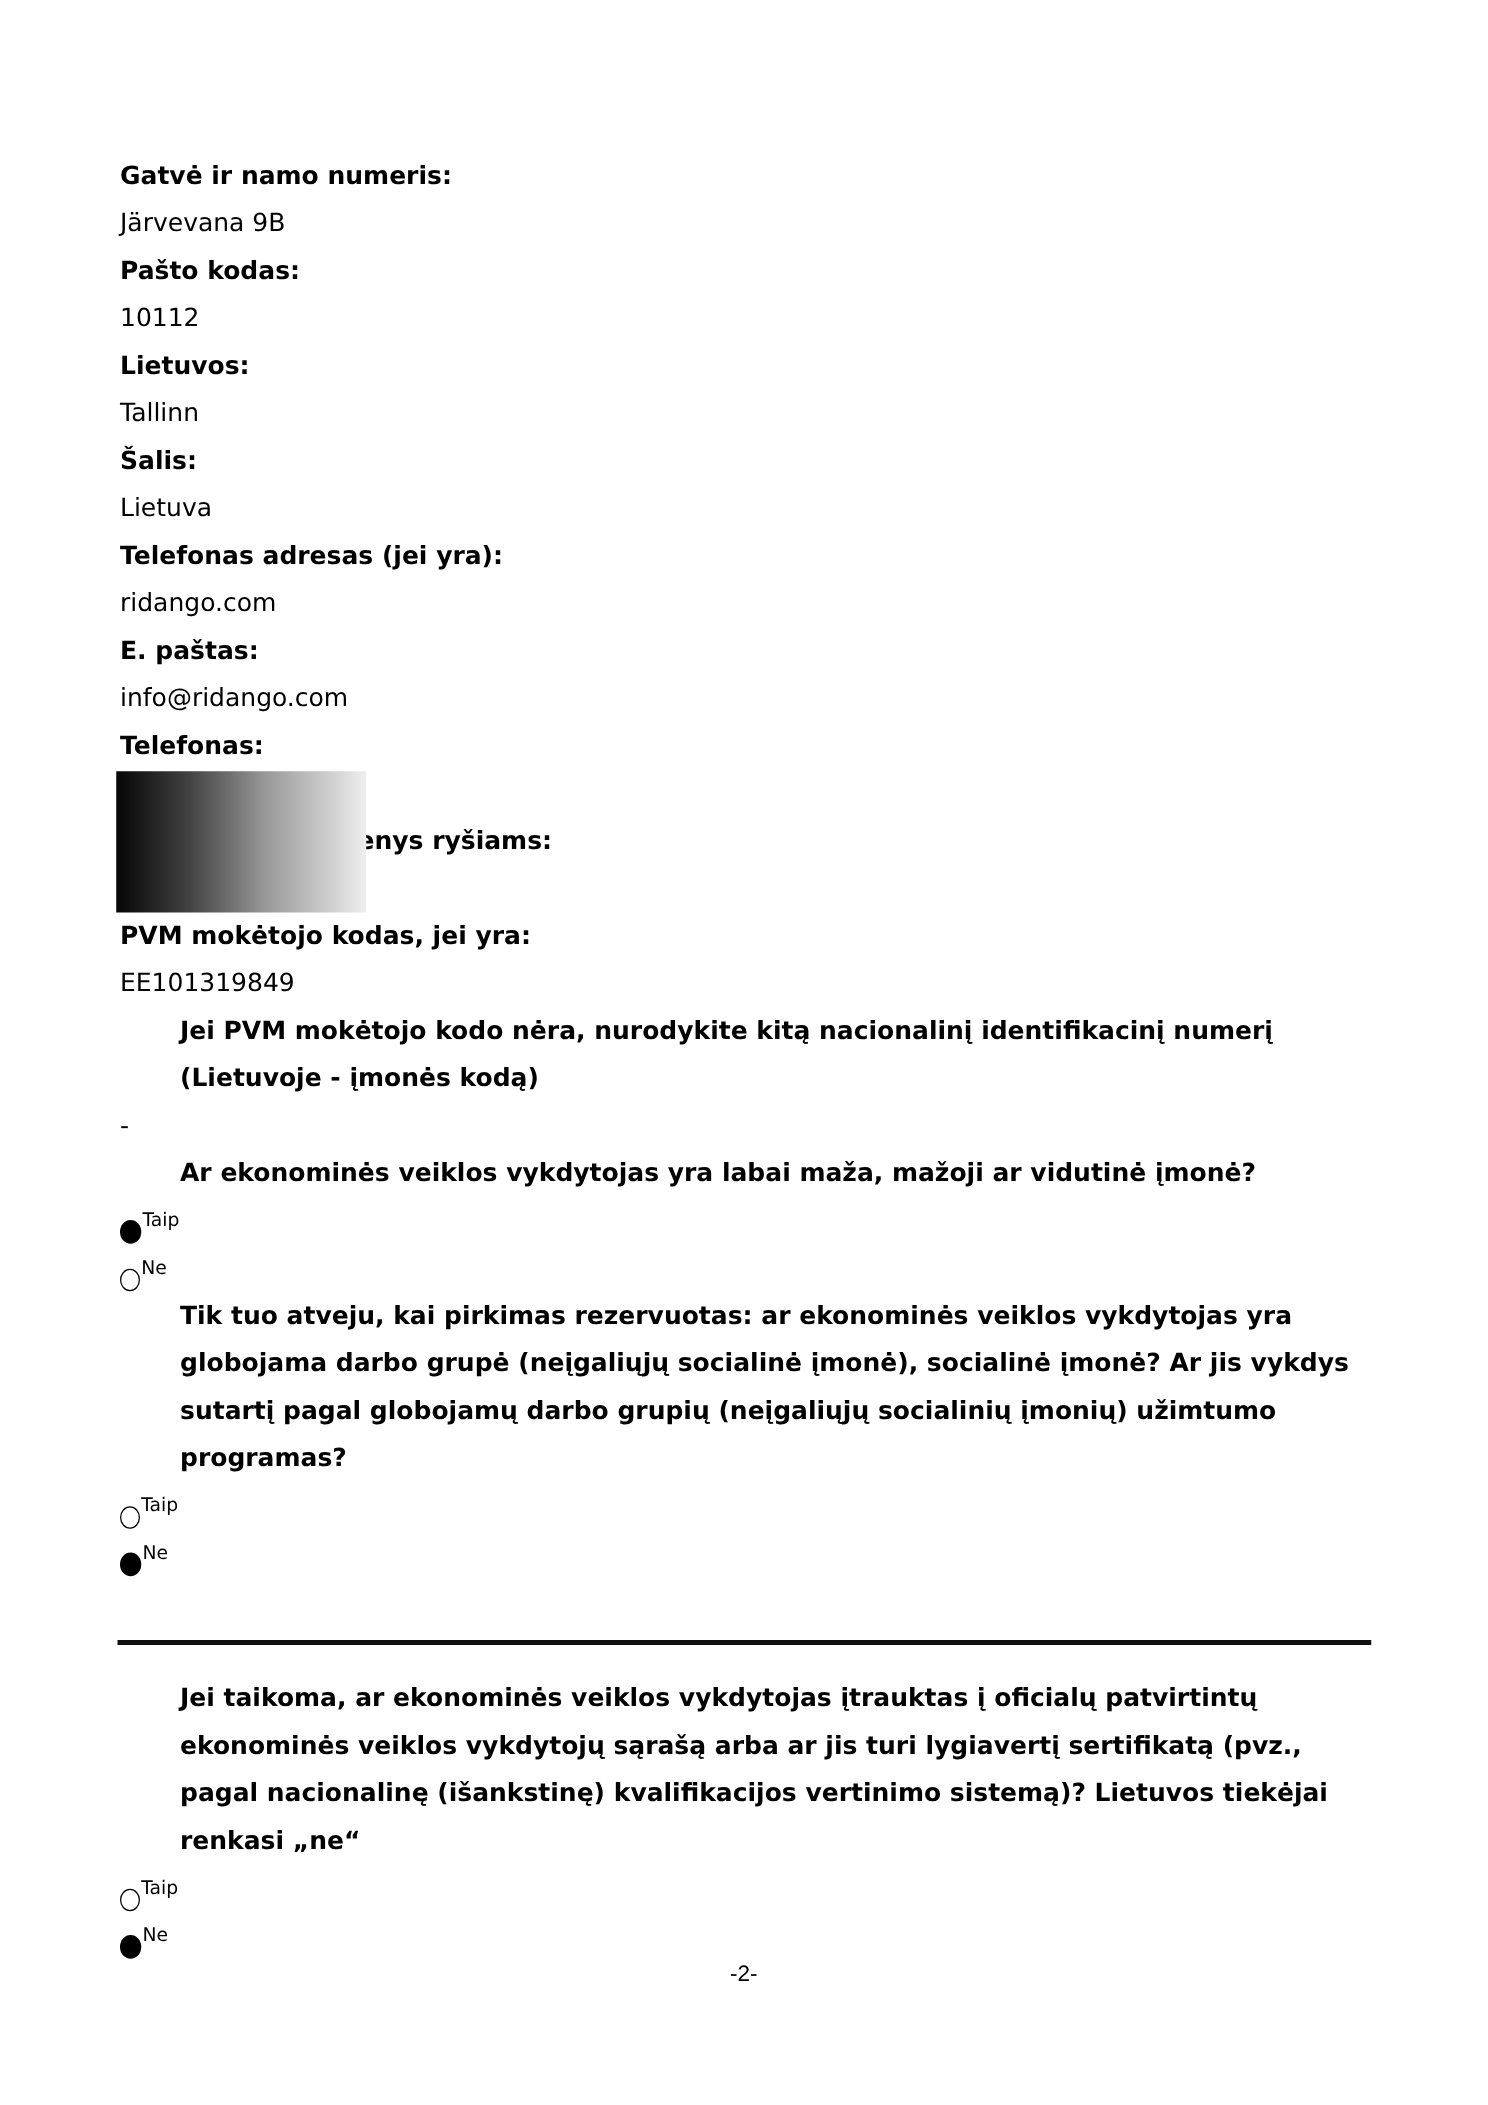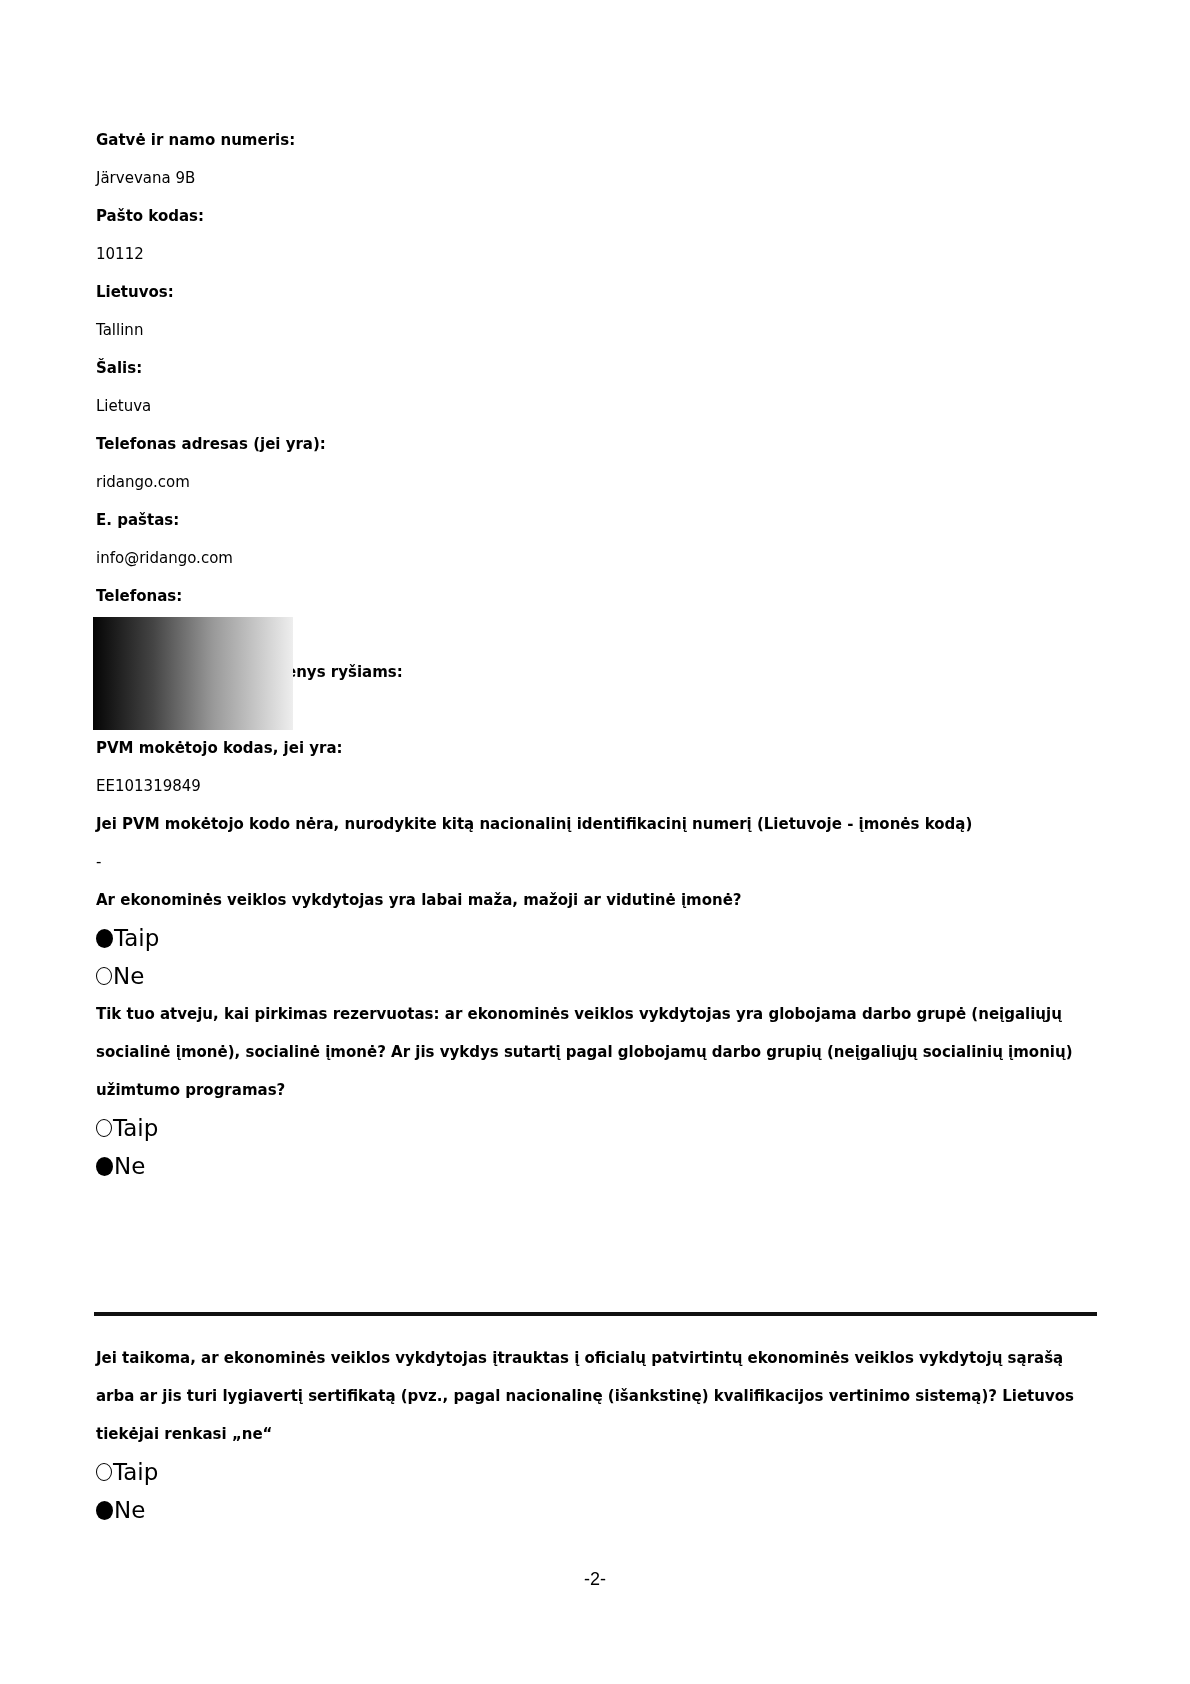--- a/index.html
+++ b/index.html
@@ -1,25 +1,25 @@
 <!DOCTYPE html>
 <html><head>
 <meta charset="utf-8">
 <style>
   html, body { margin: 0; padding: 0; background: #ffffff; }
   body { width: 1190px; height: 1684px; position: relative; overflow: hidden;
          font-family: "DejaVu Sans", sans-serif; color: #000; }
   .page { position: absolute; left: 0; top: 0; width: 1190px; height: 1684px; }
   .content { position: absolute; left: 96px; top: 121px; width: 1010px; }
-  .line { font-size: 15px; line-height: 38px; height: 38px; white-space: nowrap; }
+  .line { font-size: 20px; line-height: 38px; height: 38px; white-space: nowrap; }
   .lbl { font-weight: bold; }
   .val { font-weight: normal; }
-  .wrap { white-space: normal; height: auto; }
+  .wrap { white-space: normal; height: auto; margin-left: 48px; }
   .blank { height: 38px; }
-  .radio { display: flex; align-items: center; font-size: 23px; line-height: 38px; height: 38px; }
+  .radio { display: flex; align-items: flex-end; font-size: 15px; line-height: 38px; height: 38px; }
   .radio .dot { display: inline-block; width: 17px; height: 19px; border-radius: 50%;
                 box-sizing: border-box; margin-right: 1px; }
   .radio .dot.on { background: #000; }
   .radio .dot.off { border: 1.5px solid #000; background: #fff; width: 16px; height: 18px; }
   .rule { position: absolute; left: 94px; top: 1312px; width: 1003px; height: 4px; background: #111; }
   .redact { position: absolute; left: 93px; top: 617px; width: 200px; height: 113px;
             background: linear-gradient(to right, #050505 0%, #444 30%, #999 60%, #eeeeee 100%); }
   .section2 { position: absolute; left: 96px; top: 1339px; width: 1010px; }
   .pagenum { position: absolute; left: 0; width: 1190px; top: 1569px; text-align: center;
              font-family: "Liberation Sans", sans-serif; font-size: 18px; }

